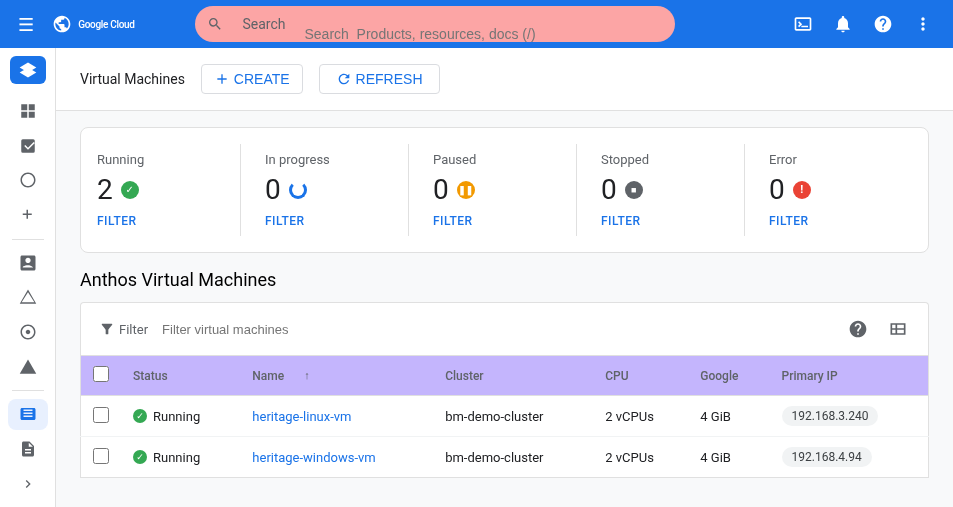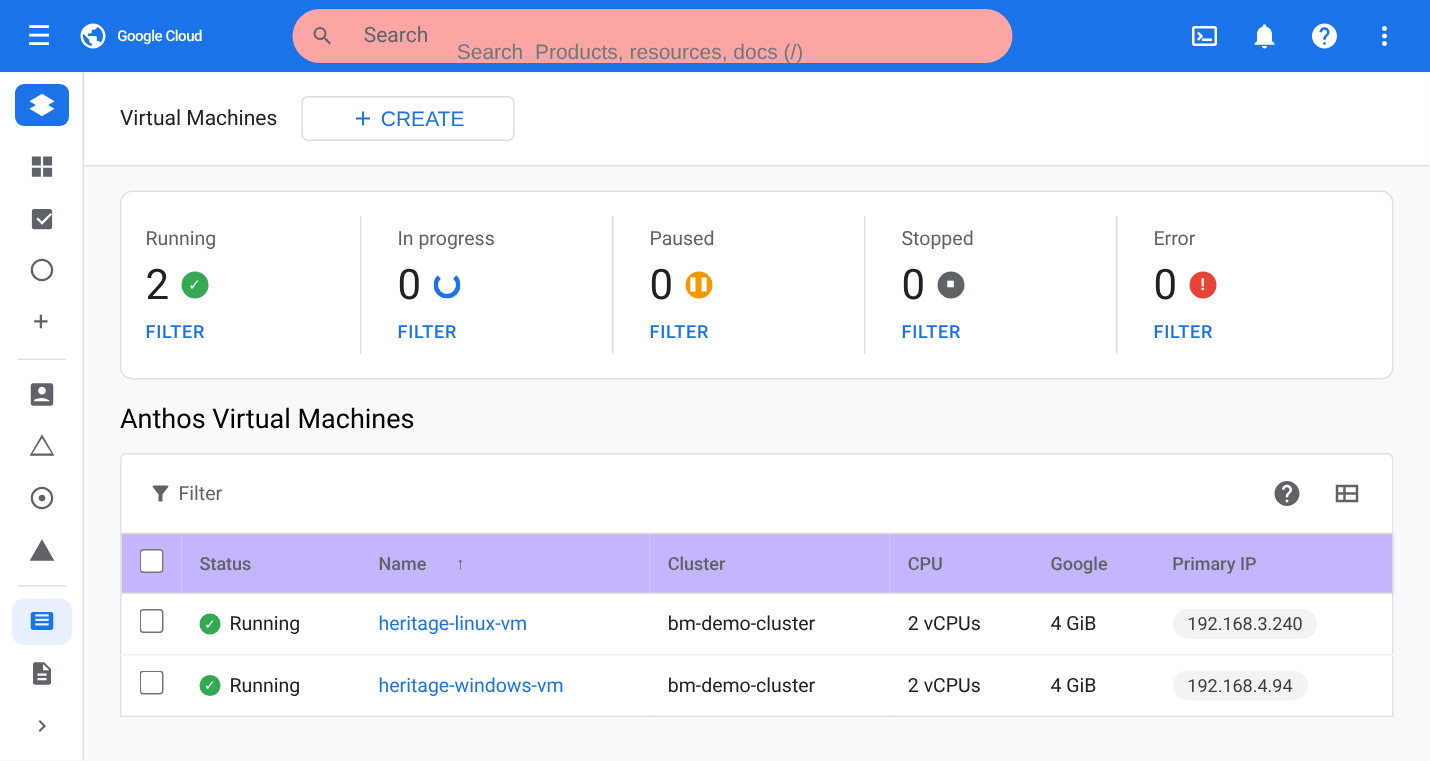--- a/index.html
+++ b/index.html
@@ -109,21 +109,21 @@
       padding: 16px 24px;
       display: flex;
       align-items: center;
       gap: 16px;
     }
     .page-title { font-size: 14px; font-weight: 400; color: #202124; }
     .btn-create {
       display: flex;
       align-items: center;
       gap: 4px;
-      padding: 6px 32px;
+      padding: 6px 12px;
       background: white;
       border: 1px solid #dadce0;
       border-radius: 4px;
       color: #1a73e8;
       font-size: 14px;
       font-weight: 500;
       cursor: pointer;
     }
     .btn-refresh {
       display: flex;
@@ -410,20 +410,26 @@
   <main class="main">
 
     <div class="page-header">
       <h1 class="page-title">Virtual Machines</h1>
       <button class="btn-create">
         <svg width="16" height="16" viewBox="0 0 24 24">
             <path fill="#1a73e8" d="M19 13h-6v6h-2v-6H5v-2h6V5h2v6h6v2z"></path>
           </svg>
         <span>CREATE</span>
       </button>
+      <button class="btn-refresh">
+        <svg width="16" height="16" viewBox="0 0 24 24">
+            <path fill="#1a73e8" d="M17.65 6.35A7.958 7.958 0 0012 4c-4.42 0-7.99 3.58-7.99 8s3.57 8 7.99 8c3.73 0 6.84-2.55 7.73-6h-2.08c-.82 2.33-3.04 4-5.65 4-3.31 0-6-2.69-6-6s2.69-6 6-6c1.66 0 3.14.69 4.22 1.78L13 11h7V4l-2.35 2.35z"></path>
+          </svg>
+        <span>REFRESH</span>
+      </button>
     </div>
 
     <div class="status-cards">
 
       <div class="status-card">
         <div class="status-label">Running</div>
         <div class="status-count">
           <span>2</span>
           <div class="status-icon-green">
               <span style="font-size:10px;color:white;">✓</span>
@@ -478,20 +484,21 @@
     <div class="table-section">
       <h2 class="section-title">Anthos Virtual Machines</h2>
 
       <div class="table-toolbar">
         <div class="filter-btn">
           <svg width="16" height="16" viewBox="0 0 24 24">
               <path fill="#5f6368" d="M4.25 5.61C6.27 8.2 10 13 10 13v6c0 .55.45 1 1 1h2c.55 0 1-.45 1-1v-6s3.72-4.8 5.74-7.39A.998.998 0 0019 4H5c-.72 0-1.18.77-.75 1.61z"></path>
             </svg>
           <span>Filter</span>
         </div>
+        <input class="filter-input" type="text" placeholder="Filter virtual machines" style="">
         <div class="toolbar-right">
           <div class="toolbar-icon-btn">
             <svg width="20" height="20" viewBox="0 0 24 24">
                 <path fill="#5f6368" d="M12 2C6.48 2 2 6.48 2 12s4.48 10 10 10 10-4.48 10-10S17.52 2 12 2zm1 17h-2v-2h2v2zm2.07-7.75l-.9.92C13.45 12.9 13 13.5 13 15h-2v-.5c0-1.1.45-2.1 1.17-2.83l1.24-1.26c.37-.36.59-.86.59-1.41 0-1.1-.9-2-2-2s-2 .9-2 2H8c0-2.21 1.79-4 4-4s4 1.79 4 4c0 .88-.36 1.68-.93 2.25z"></path>
               </svg>
           </div>
           <div class="toolbar-icon-btn">
             <svg width="20" height="20" viewBox="0 0 24 24">
                 <path fill="#5f6368" d="M3 5v14h18V5H3zm6 12H5v-4h4v4zm0-6H5V7h4v4zm6 6h-4v-4h4v4zm0-6h-4V7h4v4zm4 6h-4v-4h4v4zm0-6h-4V7h4v4z"></path>
               </svg>

